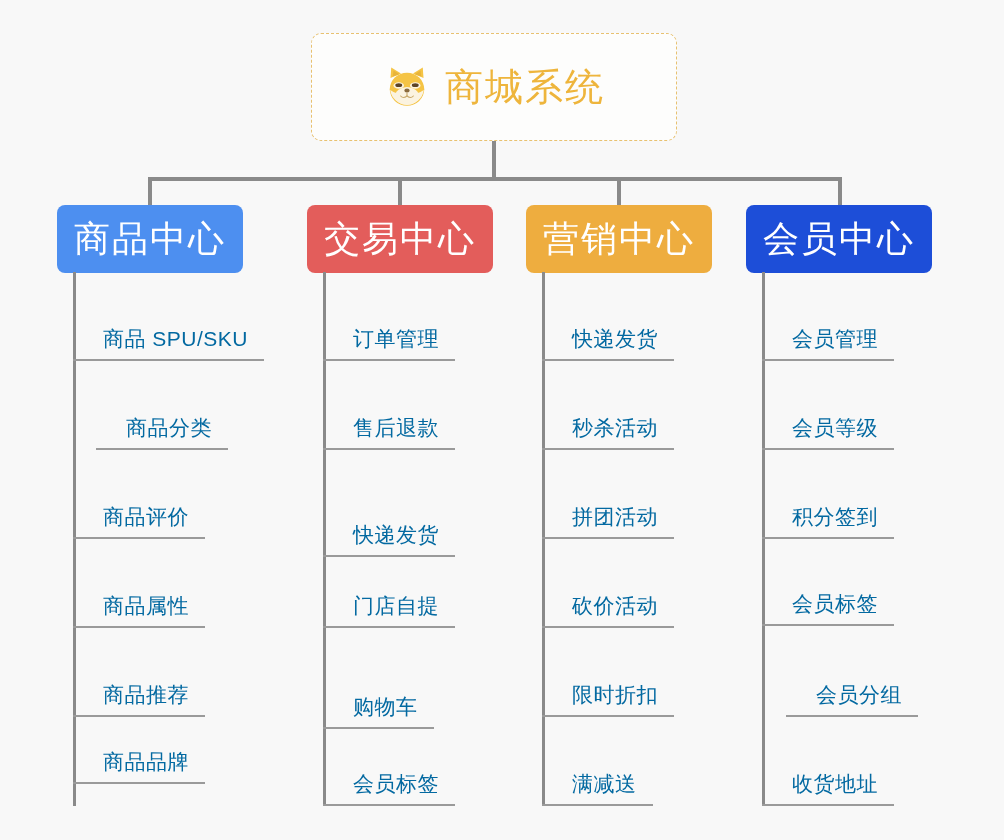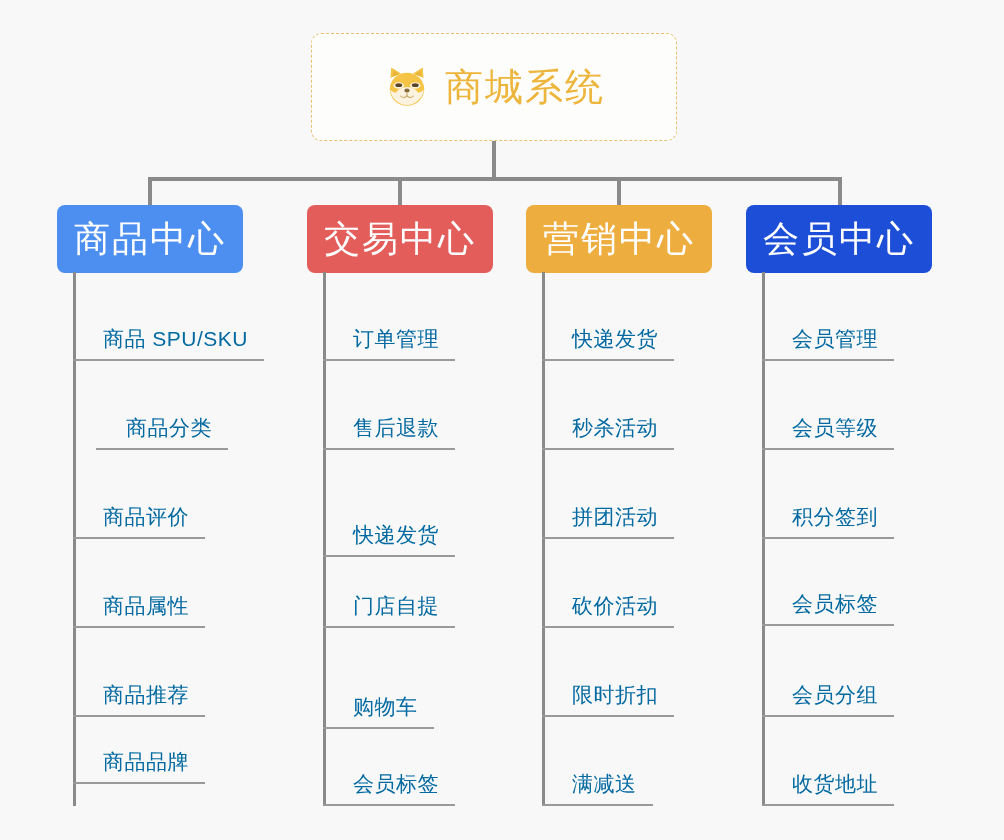--- a/index.html
+++ b/index.html
@@ -228,21 +228,21 @@
         </div>
         <div class="leaf-item" style="top: 89px;">
           <span class="leaf-text">会员等级</span>
         </div>
         <div class="leaf-item" style="top: 178px;">
           <span class="leaf-text">积分签到</span>
         </div>
         <div class="leaf-item" style="top: 265px;">
           <span class="leaf-text">会员标签</span>
         </div>
-        <div class="leaf-item" style="top: 356px;">
+        <div class="leaf-item" style="top: 356px; padding-left: 24px;">
           <span class="leaf-text">会员分组</span>
         </div>
         <div class="leaf-item" style="top: 445px;">
           <span class="leaf-text">收货地址</span>
         </div>
       </div>
     </div>
 
 </div>
 

